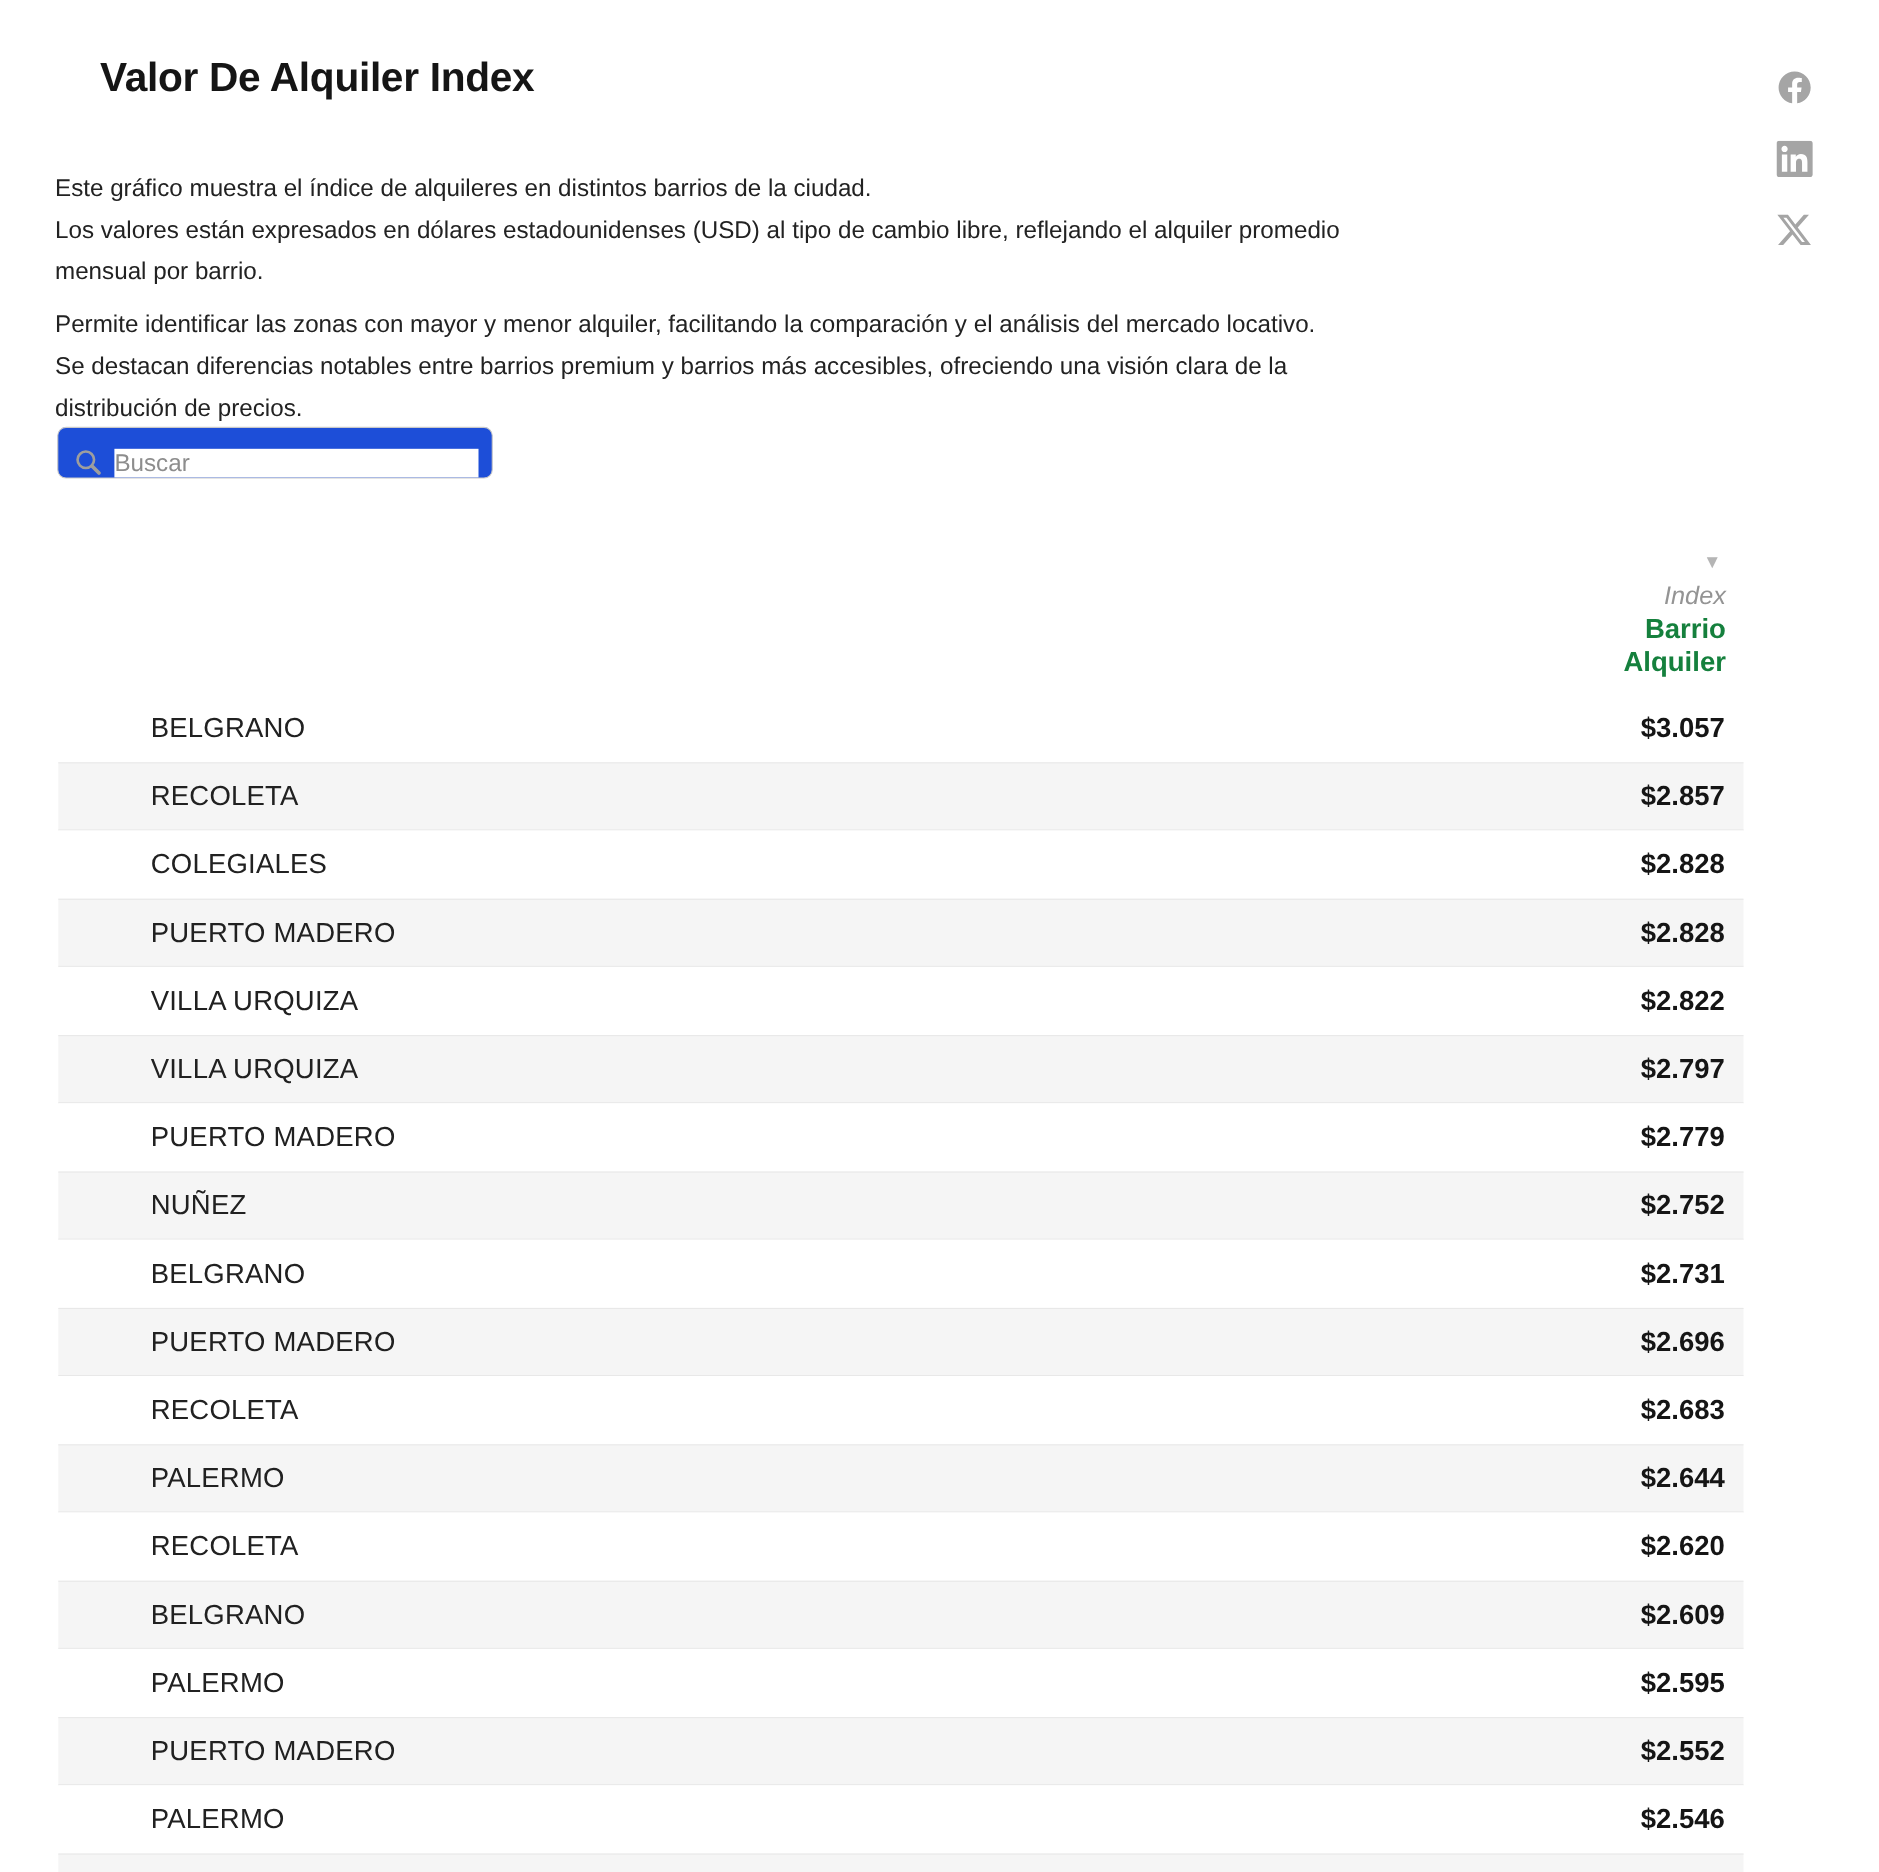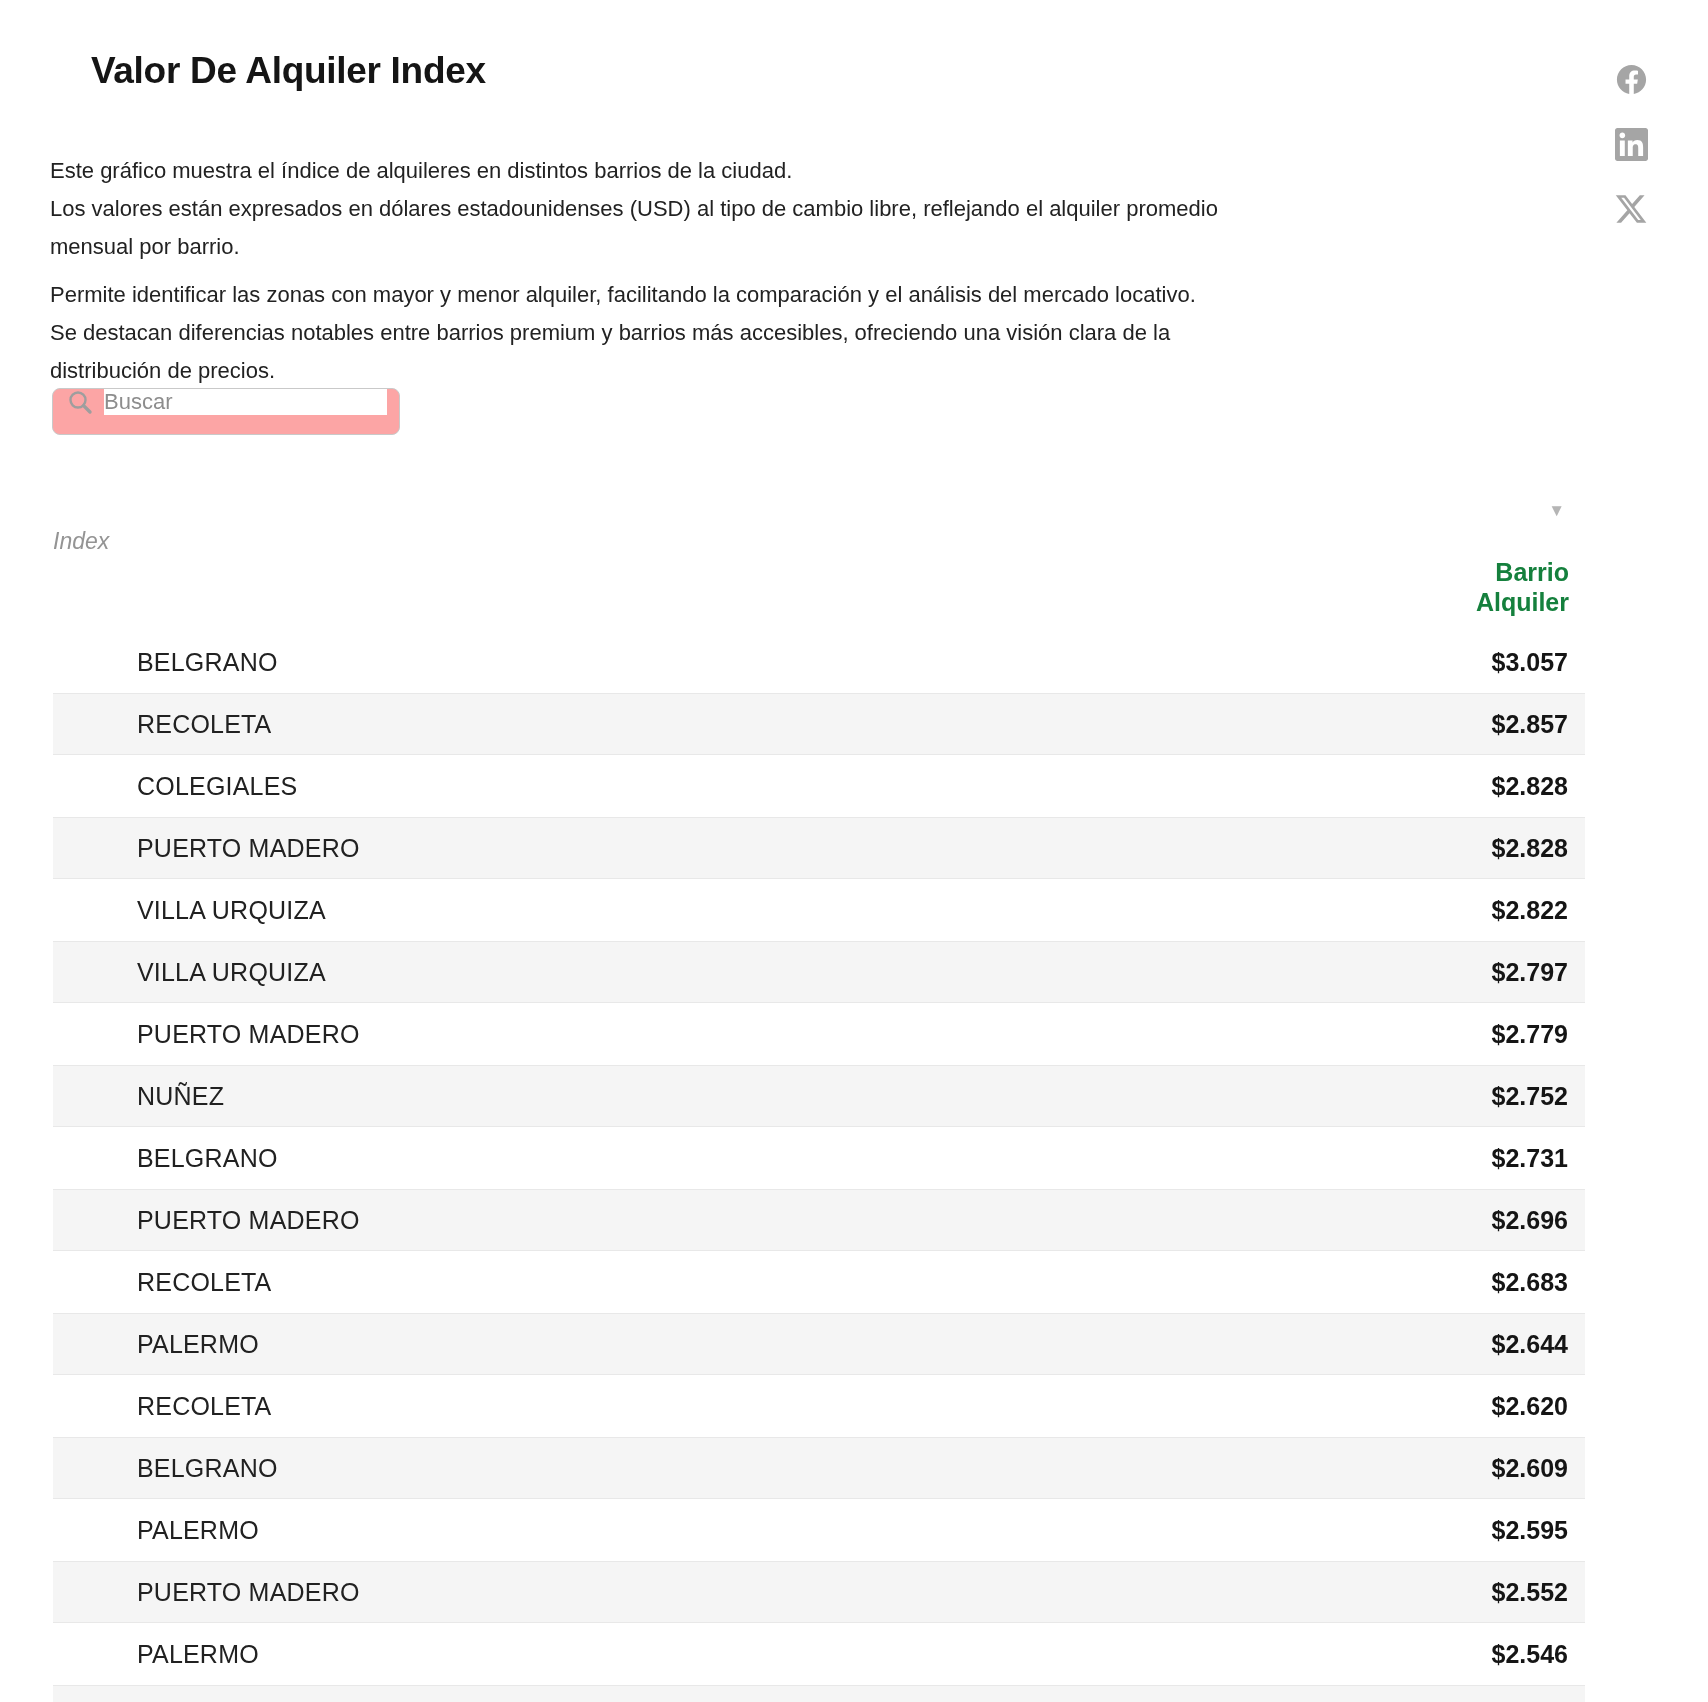--- a/index.html
+++ b/index.html
@@ -8,37 +8,37 @@
   .page { position:relative; width:1708px; height:1702px; }
 
   .title { position:absolute; left:50px; top:50px; font-size:37px; font-weight:700;
            letter-spacing:-0.3px; color:#151515;margin-left:41px; }
 
   .para { position:absolute; left:50px; font-size:22px; line-height:38px; color:#222;margin-top:28px; }
   .para div { white-space:nowrap; }
   .para1 { top:124px; }
   .para2 { top:248px; }
 
-  .search-box { position:absolute; left:52px; top:388px; width:348px; height:47px;
+  .search-box { position:absolute; left:52px; top:388px; width:396px; height:47px;
                 border:1px solid #c9c9c9; border-radius:8px; display:flex;
-                align-items:flex-start; padding:0 12px 0 14px; gap:10px; background:#fca5a5; }
+                align-items:flex-end; padding:0 12px 0 14px; gap:10px; background:#1d4ed8; }
   .search-box svg { flex:0 0 auto; }
   .search-box input { border:none; outline:none; flex:1; font-size:22px;
                       font-family:"Liberation Sans","DejaVu Sans",sans-serif; color:#444; min-width:0; }
   .search-box input::placeholder { color:#8d8d8d; opacity:1; }
 
   .social { position:absolute; left:1613px; top:61px; display:flex; flex-direction:column;
             gap:29px; align-items:center; }
   .social .sicon { width:36px; height:36px; display:flex; align-items:center;
                    justify-content:center; cursor:pointer; }
 
   .table { position:absolute; left:53px; top:498px; width:1532px; }
   .sort-row { text-align:right; padding-right:20px; height:26px; line-height:26px; }
   .sort-tri { display:inline-block; color:#b5b5b5; font-size:17px; cursor:pointer; }
-  .index-row { padding-right:16px; height:34px; line-height:34px;
+  .index-row { text-align:right; padding-right:16px; height:34px; line-height:34px;
                font-style:italic; font-size:23px; color:#949494; }
   .head-row { display:flex; justify-content:space-between; align-items:flex-end;
               height:73px; padding:0 16px 14px 84px; font-weight:700; font-size:25px;
               color:#15803d;flex-direction:column; }
   .head-row .col { cursor:pointer; }
 
   .row { display:flex; justify-content:space-between; align-items:center;
          height:62px; padding:0 17px 0 84px; font-size:25px; background:#ffffff; }
   .row.alt { background:#f5f5f5; border-top:1px solid #e8e8e8; border-bottom:1px solid #e8e8e8; }
   .row .barrio { color:#212121; letter-spacing:0.2px; }

